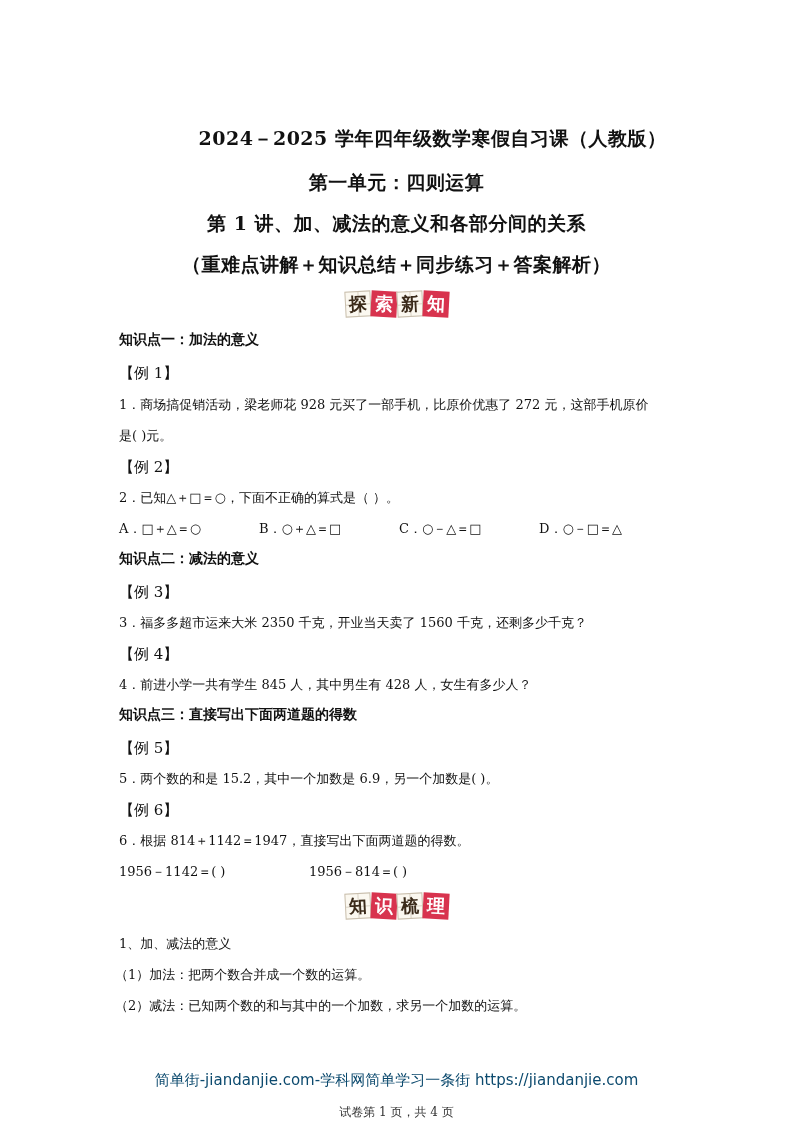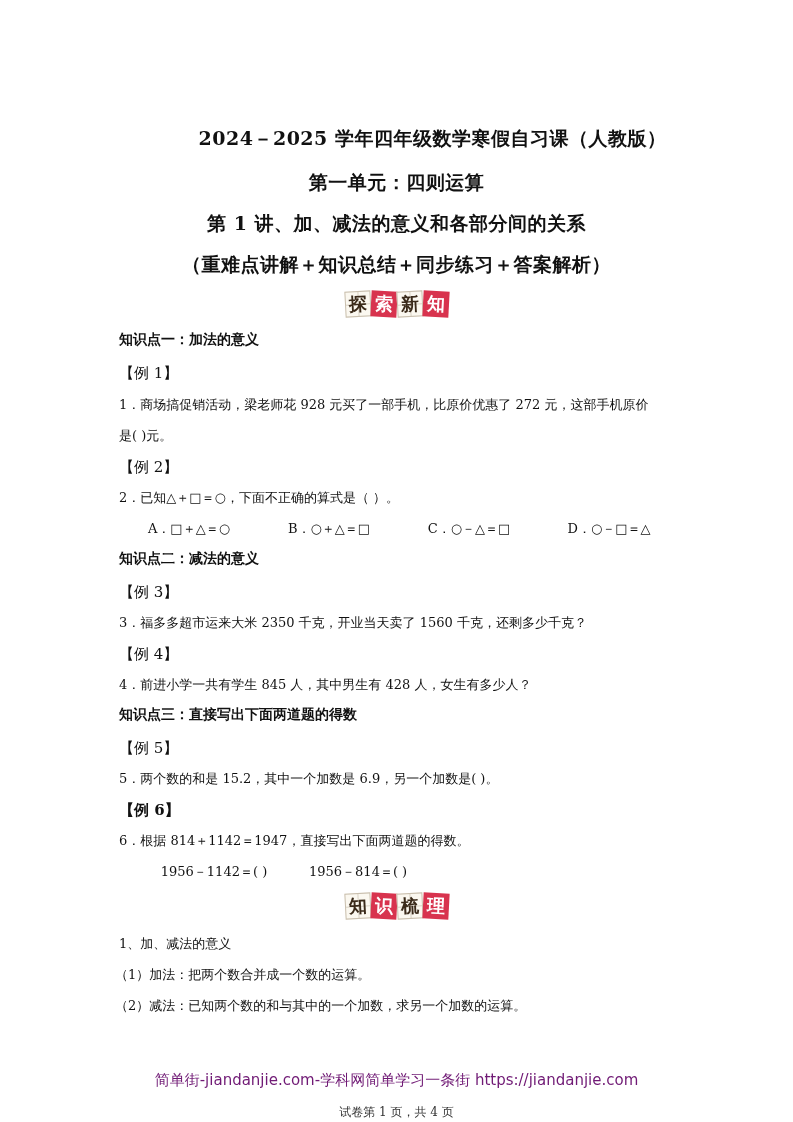--- a/index.html
+++ b/index.html
@@ -8,25 +8,25 @@
   .title { position: absolute; left: 0; width: 793px; text-align: center;
            font-weight: bold; font-size: 19px; letter-spacing: 0.5px; }
   .badge-row { position: absolute; left: 0; width: 793px; display: flex; justify-content: center; gap: 0; }
   .badge { width: 26px; height: 26px; display: flex; align-items: center; justify-content: center;
            font-size: 18px; font-family: "DejaVu Sans", sans-serif; font-weight: bold;
            box-sizing: border-box; }
   .badge.light { background: #fbf8f0; color: #3a2a1a; border: 1px solid #c9bfae; transform: rotate(-3deg);
                  background-image: linear-gradient(#d9d2c4,#d9d2c4), linear-gradient(#d9d2c4,#d9d2c4);
                  background-size: 1px 100%, 100% 1px; background-position: center, center; background-repeat: no-repeat; }
   .badge.red { background: #d8334e; color: #ffffff; transform: rotate(3deg); }
-  .line { position: absolute; left: 119px; font-size: 13px; white-space: nowrap; text-align: center; }
+  .line { position: absolute; left: 119px; font-size: 13px; white-space: nowrap; }
   .h { font-weight: bold; font-size: 14px; font-family: "DejaVu Sans", sans-serif; }
   .ex { font-size: 15px; }
   .footer { position: absolute; left: 0; width: 793px; top: 1071px; text-align: center;
-            font-family: "DejaVu Sans", sans-serif; font-size: 15px; color: #701a75; }
+            font-family: "DejaVu Sans", sans-serif; font-size: 15px; color: #0c4a6e; }
   .pageno { position: absolute; left: 0; width: 793px; top: 1104px; text-align: center;
             font-size: 12px; color: #333; }
   .opt { display: inline-block; width: 140px; }
 </style>
 </head>
 <body>
 
 <div class="title" style="top:126px;padding-left:36px;">2024－2025 学年四年级数学寒假自习课（人教版）</div>
 <div class="title" style="top:170px;">第一单元：四则运算</div>
 <div class="title" style="top:211px;">第 1 讲、加、减法的意义和各部分间的关系</div>
@@ -51,21 +51,21 @@
 
 <div class="line h" style="top:550px;">知识点二：减法的意义</div>
 <div class="line ex" style="top:583px;">【例 3】</div>
 <div class="line" style="top:614px;">3．福多多超市运来大米 2350 千克，开业当天卖了 1560 千克，还剩多少千克？</div>
 <div class="line ex" style="top:645px;">【例 4】</div>
 <div class="line" style="top:676px;">4．前进小学一共有学生 845 人，其中男生有 428 人，女生有多少人？</div>
 
 <div class="line h" style="top:706px;">知识点三：直接写出下面两道题的得数</div>
 <div class="line ex" style="top:739px;">【例 5】</div>
 <div class="line" style="top:770px;">5．两个数的和是 15.2，其中一个加数是 6.9，另一个加数是(            )。</div>
-<div class="line ex" style="top:801px;font-weight:bold;">【例 6】</div>
+<div class="line ex" style="top:801px;">【例 6】</div>
 <div class="line" style="top:832px;">6．根据 814＋1142＝1947，直接写出下面两道题的得数。</div>
 <div class="line" style="top:863px;">
   <span style="display:inline-block;width:190px;">1956－1142＝(          )</span><span>1956－814＝(          )</span>
 </div>
 
 <div class="badge-row" style="top:893px;">
   <div class="badge light">知</div>
   <div class="badge red">识</div>
   <div class="badge light">梳</div>
   <div class="badge red">理</div>

